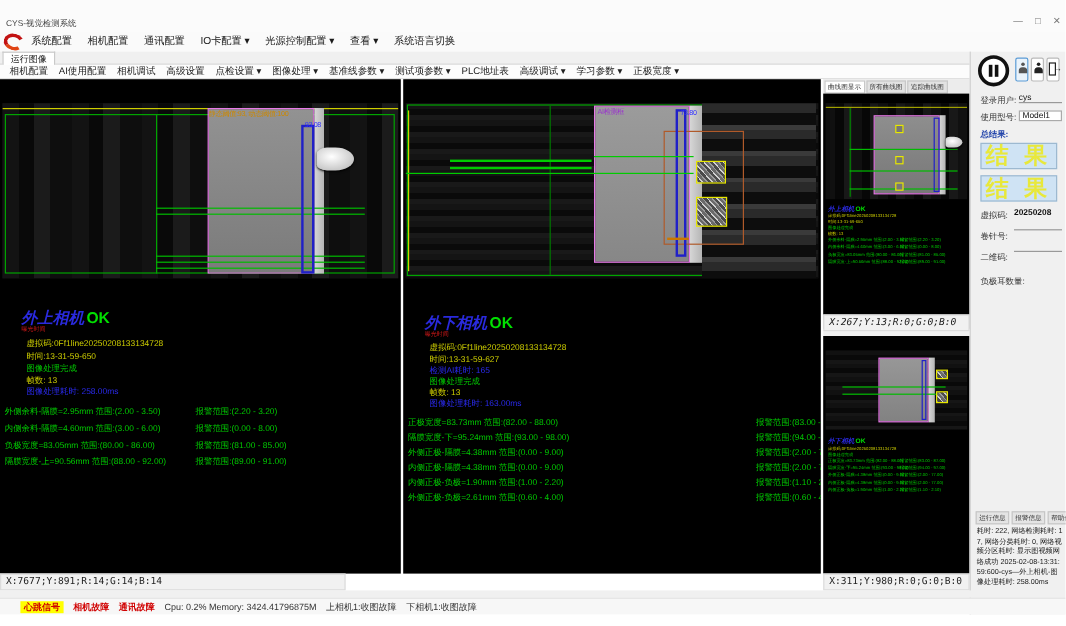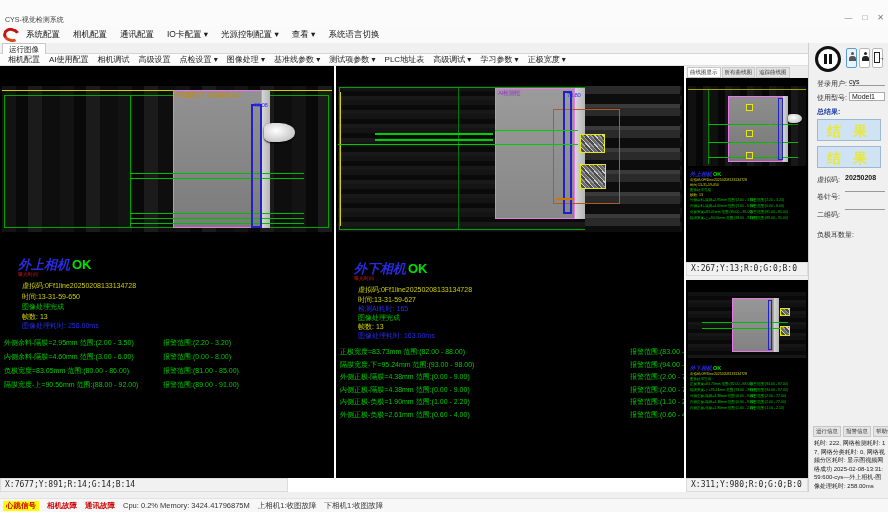--- a/index.html
+++ b/index.html
@@ -74,38 +74,38 @@
   .mini-scale { position:absolute; transform:scale(0.5); transform-origin:0 0; width:236px; }
   .mini-scale .res-title { font-size:11px; }
   .mini-scale .res-line { font-size:7px; }
   .mini-scale .m-row { font-size:7px; height:12px; }
   .mini-scale .m-row .val { width:120px; }
 
   
   #right-panel { left:808px; top:43px; width:80px; height:469px; background:#f0f0f0; border-left:1px solid #cfcfcf; }
   .rp-label { position:absolute; font-size:7px; color:#333; white-space:nowrap; }
   .rp-value { position:absolute; font-size:7px; color:#111; border-bottom:1px solid #999; white-space:nowrap; }
-  .result-box { position:absolute; left:8px; width:64px; height:22px; background:#cfe3f4; border:1px solid #9db9d0; color:#e8e83a; font-weight:bold; font-size:14px; text-align:center; line-height:22px; letter-spacing:4px; }
+  .result-box { position:absolute; left:8px; width:64px; height:22px; background:#cfe3f4; border:1px solid #9db9d0; color:#e8e83a; font-weight:bold; font-size:19px; text-align:center; line-height:22px; letter-spacing:4px; }
   #pause-btn { position:absolute; left:6px; top:3px; width:26px; height:26px; border:3px solid #111; border-radius:50%; background:#fff; }
   #pause-btn i { position:absolute; top:5px; width:3px; height:10px; background:#111; }
   #pause-btn i:first-child { left:6px; } #pause-btn i:last-child { left:11px; }
   .sm-btn { position:absolute; top:5px; width:11px; height:20px; background:#fff; border:1px solid #b9b9b9; border-radius:2px; }
   .sm-btn.sel { border:1px solid #5b9bd5; background:#eaf3fb; }
   .icon-user { position:absolute; left:2px; top:3px; width:7px; height:12px; }
   .icon-user::before { content:""; position:absolute; left:2px; top:0; width:3px; height:3px; border-radius:50%; background:#555; }
   .icon-user::after { content:""; position:absolute; left:0; top:4px; width:7px; height:5px; border-radius:3px 3px 0 0; background:#555; }
   .icon-user.dark::before,.icon-user.dark::after { background:#222; }
   .icon-exit { position:absolute; left:1px; top:3px; width:6px; height:11px; border:1.5px solid #222; }
   .icon-exit::after { content:"→"; position:absolute; left:3px; top:1px; font-size:7px; color:#222; }
   .info-tabs { position:absolute; left:4px; top:383px; display:flex; gap:2px; }
   .info-tabs span { font-size:5.5px; color:#333; background:#e4e4e4; border:1px solid #c6c6c6; padding:1px 2px; white-space:nowrap; }
   #info-text { position:absolute; left:5px; top:396px; width:72px; font-size:6px; line-height:8.5px; color:#222; word-break:break-all; }
 
   
-  #statusbar { left:0; top:498px; width:888px; height:14px; background:#f7f7f7; border-top:1px solid #e2e2e2; display:flex; align-items:center; gap:8px; padding-left:3px; font-size:7.5px; }
+  #statusbar { left:0; top:498px; width:888px; height:14px; background:#f7f7f7; border-top:1px solid #e2e2e2; display:flex; align-items:center; gap:8px; padding-left:17px; font-size:7.5px; }
   #hb { background:#ffff00; color:#d00000; font-weight:bold; padding:0 3px; }
   .fault { color:#d00000; font-weight:bold; }
   .sb-dim { color:#333;text-align:right; }
   #gap-row { left:0; top:492px; width:888px; height:6px; background:#f0f0f0; }
 </style>
 </head>
 <body>
 
 <div id="app">
 
@@ -296,21 +296,21 @@
           <div class="m-row">
               <span class="val">负极宽度=83.05mm 范围:(80.00 - 86.00)</span>
               <span>报警范围:(81.00 - 85.00)</span>
             </div>
           <div class="m-row">
               <span class="val">隔膜宽度-上=90.56mm 范围:(88.00 - 92.00)</span>
               <span>报警范围:(89.00 - 91.00)</span>
             </div>
         </div>
       </div>
-      <div class="coords-bar" style="position:absolute;left:0;top:196px;width:122px;">X:267;Y:13;R:0;G:0;B:0</div>
+      <div class="coords-bar" style="position:absolute;left:0;top:196px;width:122px;font-style:italic;">X:267;Y:13;R:0;G:0;B:0</div>
 
       <div class="pv-black" style="top:214px;height:198px;">
         <div class="mini-img" style="left:2px;top:12px;width:118px;height:66px;">
           <div class="stripe-h" style="background:repeating-linear-gradient(180deg,#111 0 4px,#090909 4px 8px,#161616 8px 11px);"></div>
           <div class="gray-block" style="left:44px;top:6px;width:42px;height:54px;background:linear-gradient(180deg,#979797,#828282);"></div>
           <div class="light-col" style="left:86px;top:6px;width:5px;height:54px;"></div>
           <div class="line" style="left:14px;top:30px;width:86px;height:1px;background:#00bb00;"></div>
           <div class="line" style="left:14px;top:36px;width:86px;height:1px;background:#00bb00;"></div>
           <div class="noise-box" style="left:92px;top:16px;width:10px;height:8px;"></div>
           <div class="noise-box" style="left:92px;top:34px;width:10px;height:10px;"></div>

